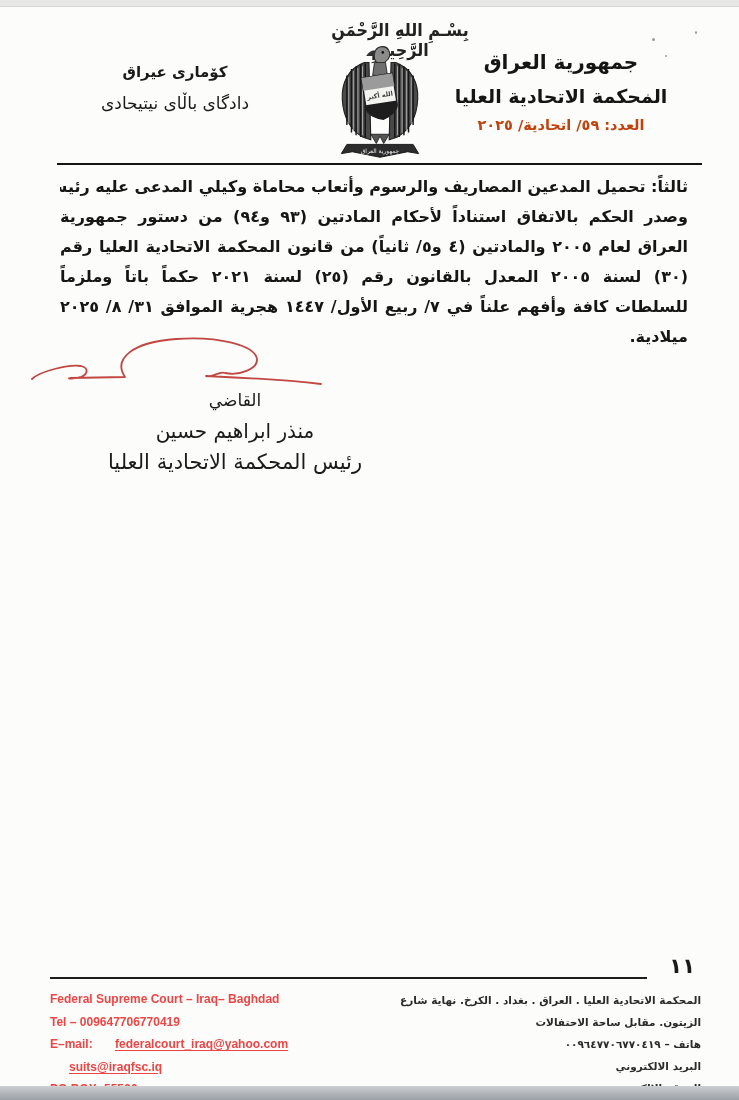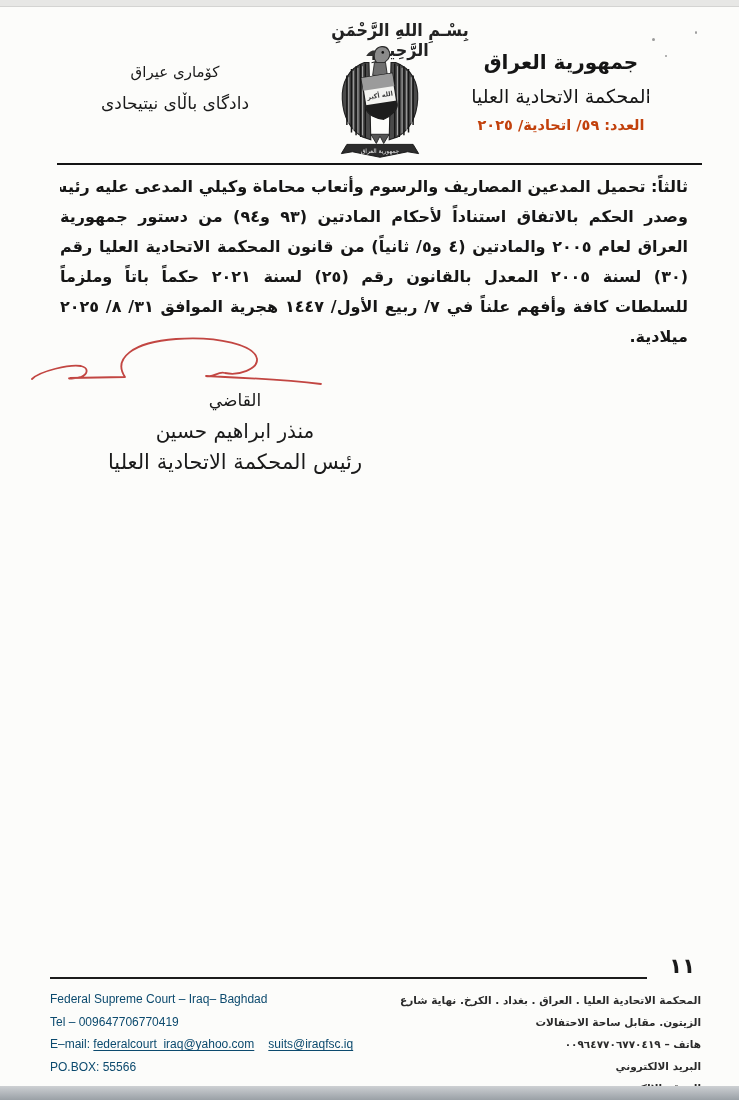--- a/index.html
+++ b/index.html
@@ -15,25 +15,25 @@
     background:linear-gradient(#cdd0d3,#9aa0a6); }
 
   
   .bismillah { position:absolute; top:21px; left:300px; width:200px;
     text-align:center; font-size:16px; font-weight:bold; color:#222;
     transform:scaleY(1.08); letter-spacing:-0.5px; direction:rtl; }
   .emblem { position:absolute; top:44px; left:334px; }
   .hdr-ar { position:absolute; top:50px; right:68px; width:220px;
     text-align:center; direction:rtl; }
   .hdr-ar .country { font-size:20px; font-weight:bold; color:#151515; margin-bottom:11px; }
-  .hdr-ar .court   { font-size:19px; font-weight:normal; color:#151515; margin-bottom:10px; }
+  .hdr-ar .court   { font-size:19px; font-weight:bold; color:#151515; margin-bottom:10px; }
   .hdr-ar .caseno  { font-size:14.5px; font-weight:bold; color:#c2410c; }
   .hdr-ku { position:absolute; top:63px; left:70px; width:210px;
     text-align:center; direction:rtl; }
-  .hdr-ku .line1 { font-size:15px; font-weight:normal; margin-bottom:12px;text-align:center; }
+  .hdr-ku .line1 { font-size:15px; font-weight:bold; margin-bottom:12px;text-align:center; }
   .hdr-ku .line2 { font-size:17px; font-weight:normal; }
   .rule-top { position:absolute; top:163px; left:57px; width:645px;
     border-top:2.5px solid #141414; }
 
   
   .body-text { position:absolute; top:172px; left:60px; width:628px;
     direction:rtl; font-weight:bold; font-size:16px; line-height:30px; color:#161616; }
   .p1-l1 { text-align:justify; text-align-last:justify; white-space:nowrap; overflow:hidden; }
   .p1-l2 { text-align:right; padding-left:0; margin-right:186px; }
   .para2 { text-align:justify; }
@@ -46,22 +46,22 @@
   .sig-name  { font-size:20px; line-height:31px; }
   .sig-role  { font-size:21px; line-height:31px; }
 
   
   .pageno { position:absolute; top:954px; right:44px; font-size:21px;
     font-weight:bold; letter-spacing:2px; }
   .rule-bottom { position:absolute; top:977px; left:50px; width:597px;
     border-top:2px solid #1c1c1c; }
   .foot-en { position:absolute; top:988px; left:50px; width:345px;
     font-family:"Liberation Sans","DejaVu Sans",sans-serif;
-    font-size:12px; font-weight:normal; color:#0c4a6e; line-height:22.5px; }
-  .foot-en .lnk { text-decoration:underline; text-underline-offset:2px; }
+    font-size:12px; font-weight:bold; color:#ef4444; line-height:22.5px; }
+  .foot-en .lnk { text-decoration:underline; text-underline-offset:2px;margin-left:19px; }
   .foot-en .gap { display:inline-block; width:14px; }
   .foot-ar { position:absolute; top:989px; right:38px; width:335px;
     direction:rtl; text-align:right; font-size:10.5px; font-weight:bold;
     color:#2a2a2a; line-height:22px; }
   .speck { position:absolute; background:#9a9a9a; border-radius:50%; }
 </style>
 </head>
 <body>
 
 <div class="page">

